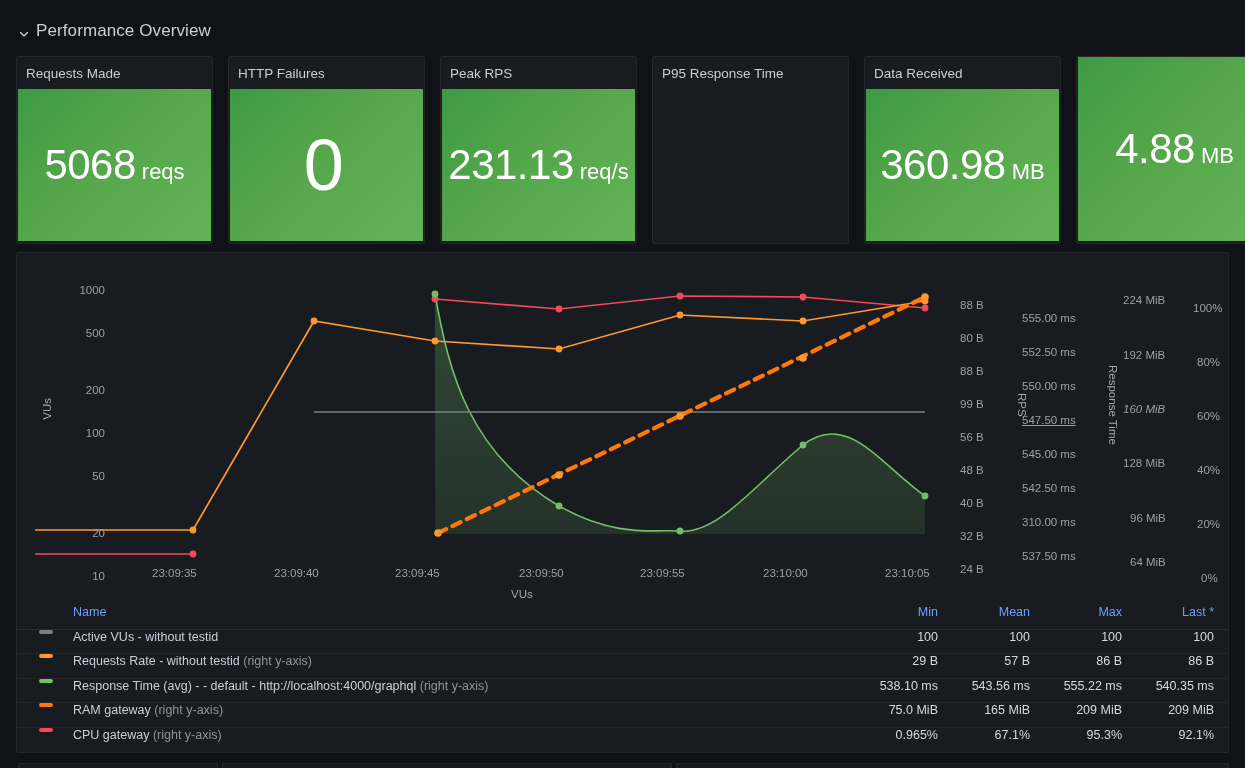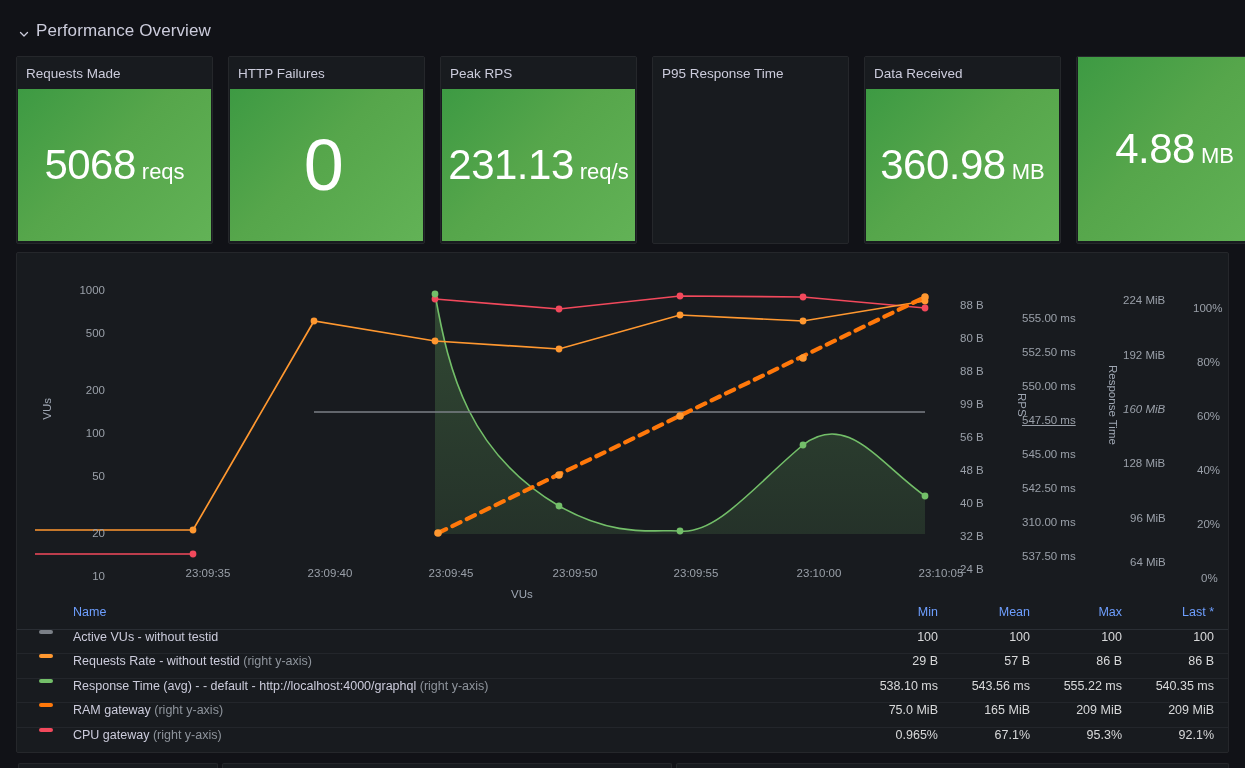--- a/index.html
+++ b/index.html
@@ -75,21 +75,21 @@
 
   .tick {
     position: absolute; font-size: 11.5px; color: #9aa0a9;
     white-space: nowrap;
     margin-top: 20px;
   }
   .tick.r { text-align: right; }
 
   .xlabel {
     position: absolute; font-size: 11.5px; color: #9aa0a9;
-    white-space: nowrap; text-align: center;
+    white-space: nowrap; 
   }
   .x-axis-name {
     position: absolute; font-size: 11.5px; color: #9fa7b3;
     white-space: nowrap;
   }
 
   
   .legend {
     position: absolute; left: 0; top: 352px;
     width: 1211px; height: 147px;

